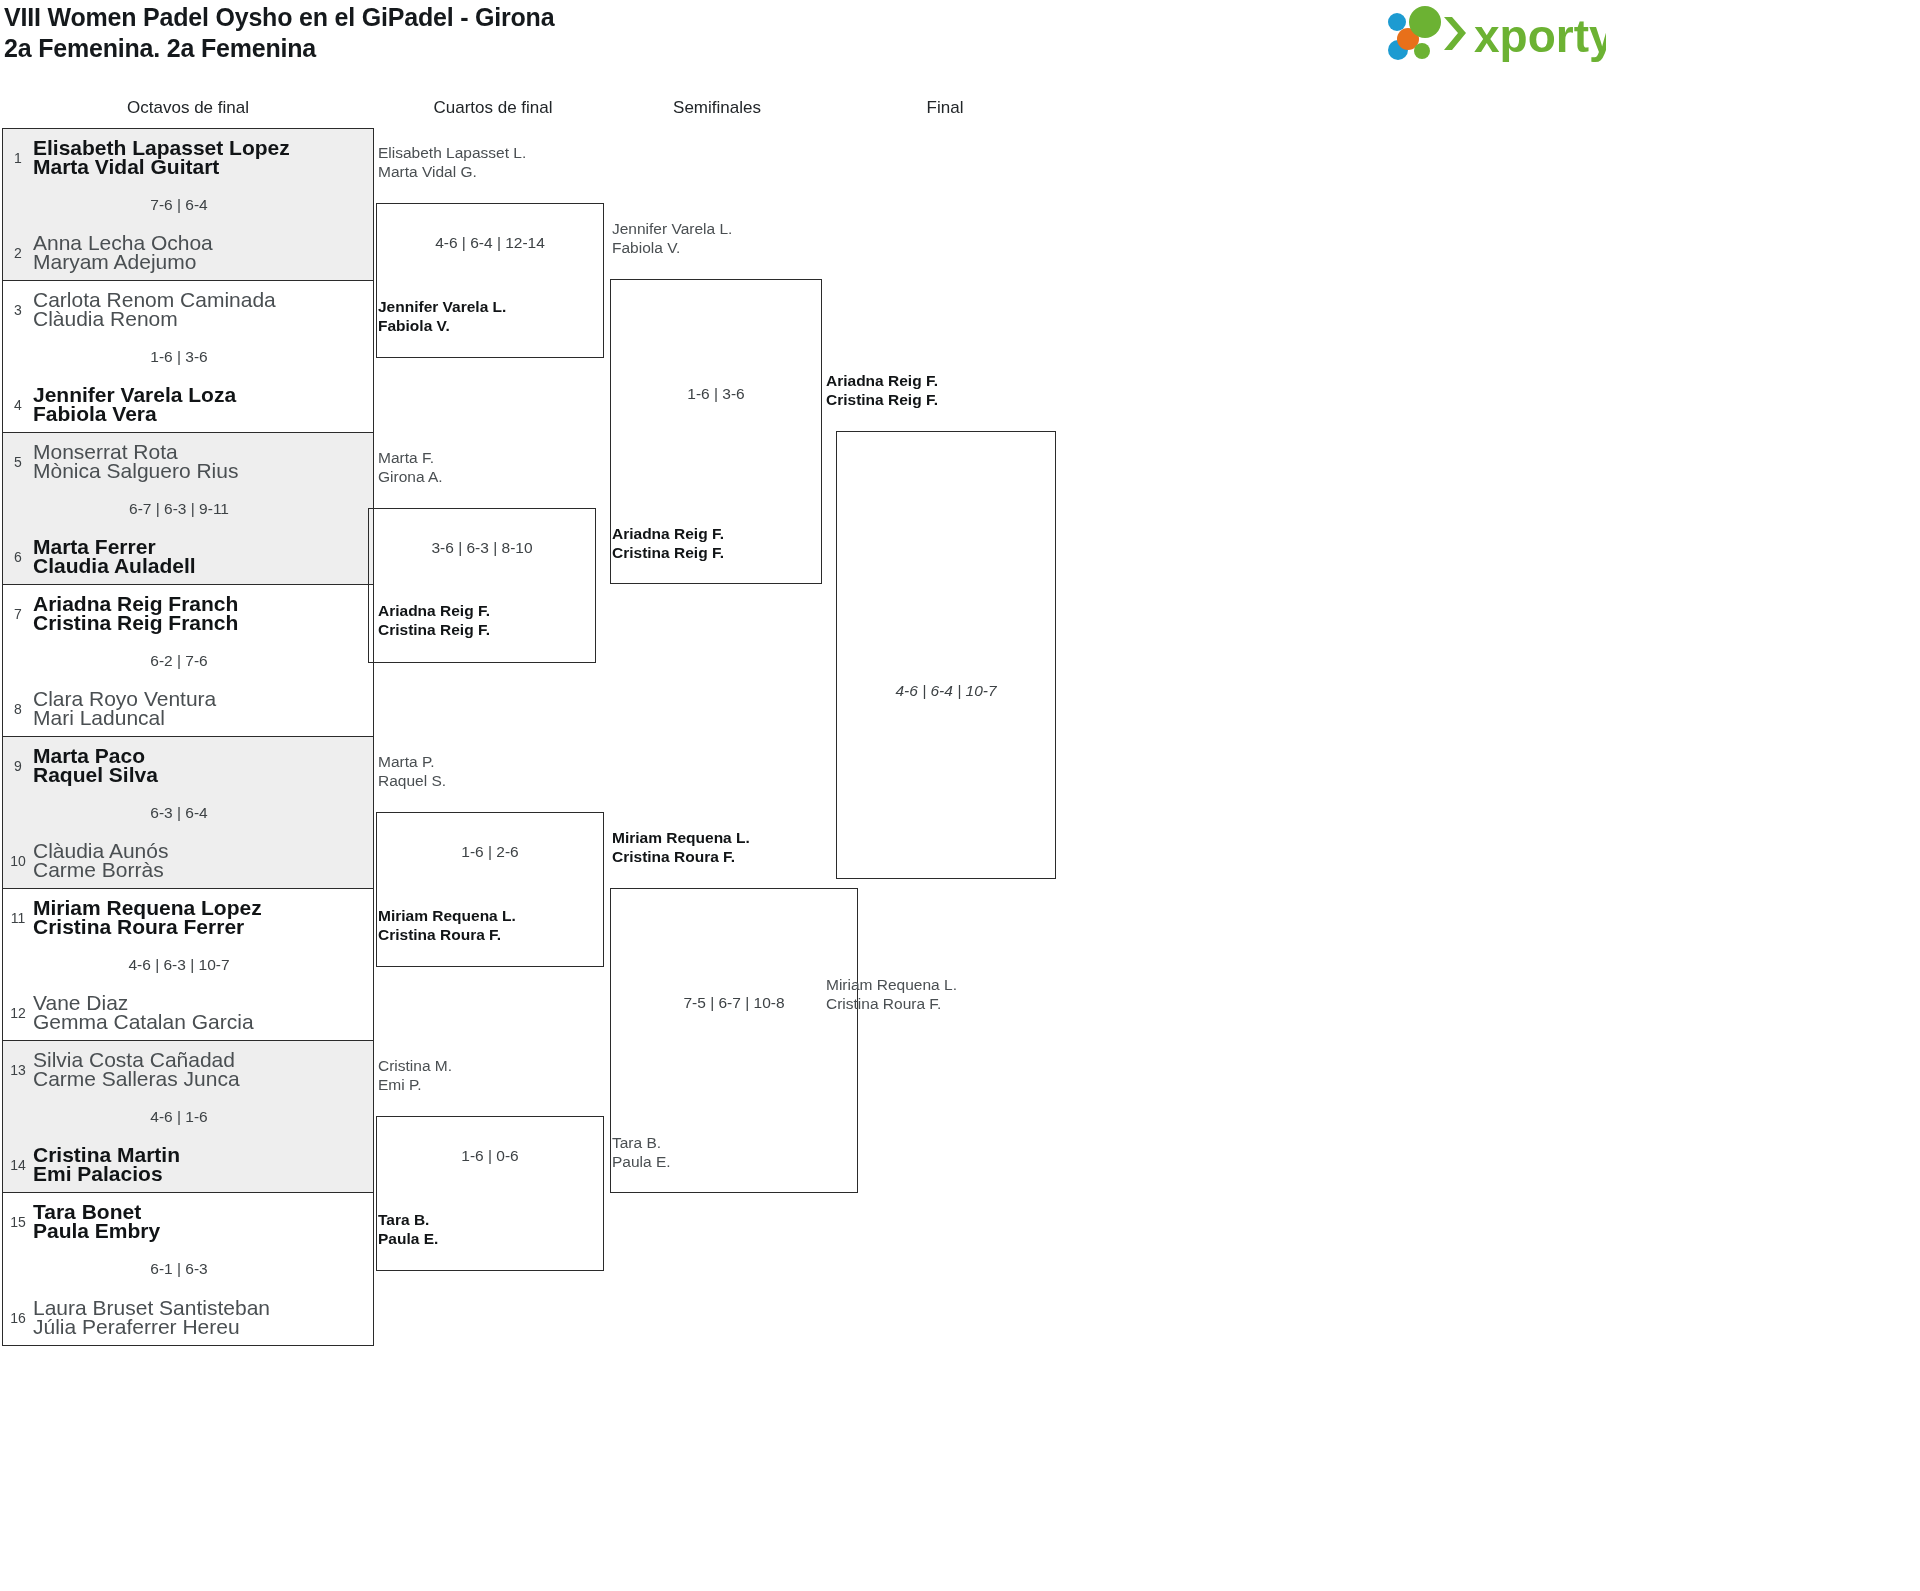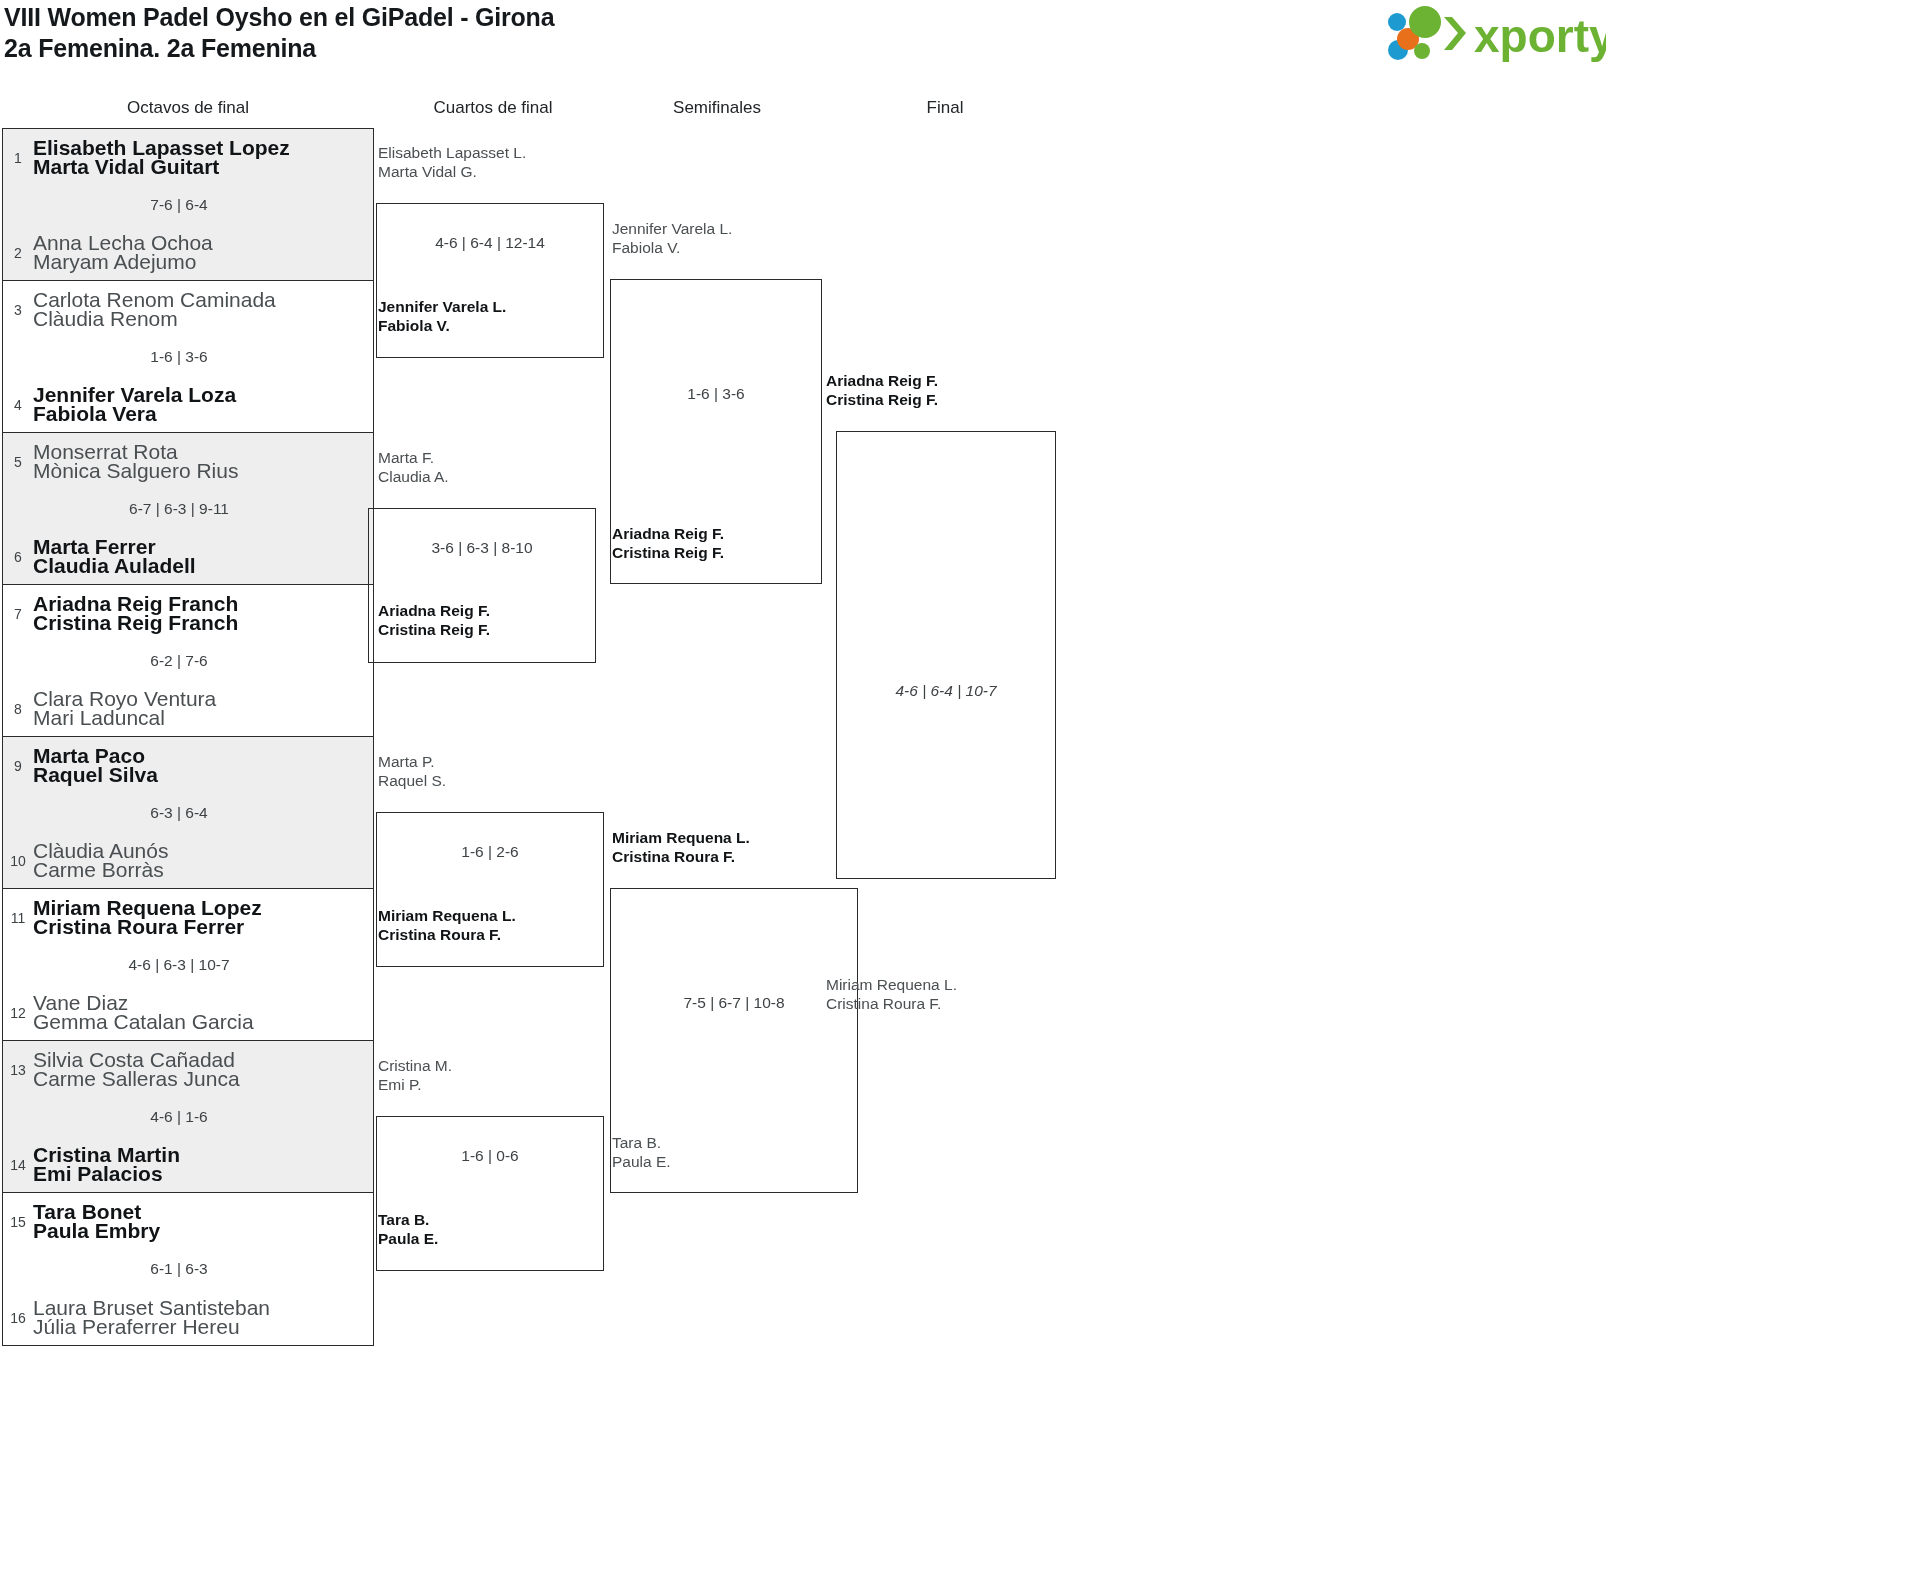--- a/index.html
+++ b/index.html
@@ -315,21 +315,21 @@
   <div class="cbox" style="left:376px; top:203px; width:228px; height:155px;">
     <div class="box-score" style="top:30px;">4-6 | 6-4 | 12-14</div>
   </div>
   <div class="adv" style="left:378px; top:297px;">
     <div class="nm win">Jennifer Varela L.</div>
     <div class="nm win">Fabiola V.</div>
   </div>
 
   <div class="adv" style="left:378px; top:448px;">
     <div class="nm">Marta F.</div>
-    <div class="nm">Claudia A.</div>
+    <div class="nm">Girona A.</div>
   </div>
   <div class="cbox" style="left:368px; top:508px; width:228px; height:155px;">
     <div class="box-score" style="top:30px;">3-6 | 6-3 | 8-10</div>
   </div>
   <div class="adv" style="left:378px; top:601px;">
     <div class="nm win">Ariadna Reig F.</div>
     <div class="nm win">Cristina Reig F.</div>
   </div>
 
   <div class="adv" style="left:378px; top:752px;">

